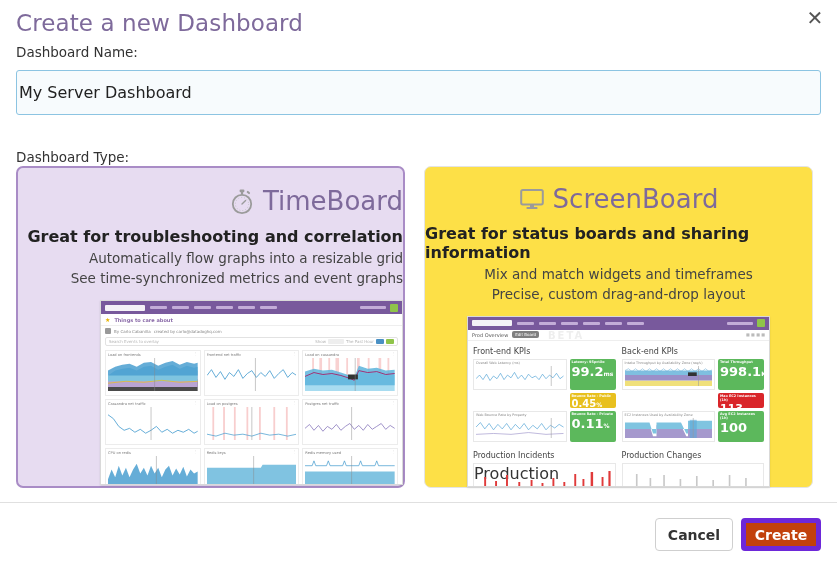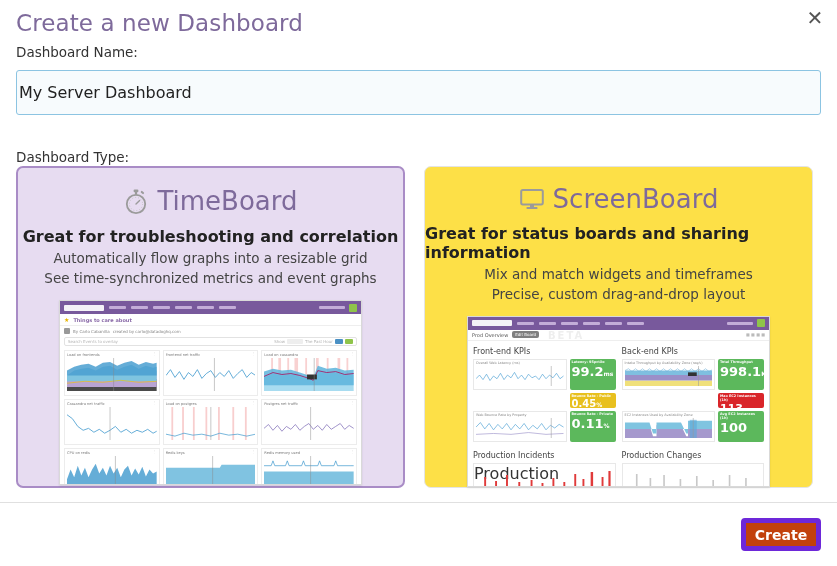--- a/index.html
+++ b/index.html
@@ -51,21 +51,21 @@
   .cards { position:absolute; left:16px; top:166px; width:805px; height:322px;
            display:flex; gap:19px; }
   .card {
     width:389px; height:322px;
     border-radius:7px;
     position:relative;
     display:flex; flex-direction:column; align-items:center;
     padding-top:16px;
     cursor:pointer;
   }
-  .card.selected { background:#e7dcf1; border:2px solid #a98cc6; }
+  .card.selected { background:#e7dcf1; border:2px solid #a98cc6;align-items:flex-end; }
   .card.plain    { background:#fde047; border:1px solid #e4e4e4; }
 
   .card-head { display:flex; align-items:center; gap:8px; height:34px; }
   .card-head .ttl { font-size:26px; color:#7e6a9b; font-weight:400; }
   .ico { color:#9b9b9b; display:flex; align-items:center; }
 
   .tag-line { font-size:16px; font-weight:bold; color:#222; margin-top:9px; }
   .sub-line { font-size:13.5px; color:#444; margin-top:4px; }
 
   
@@ -527,15 +527,16 @@
               </div>
             </div>
           </div>
         </div>
       </div>
     </div>
   </div>
 
   <div class="divider"></div>
   <div class="footer">
+    <div class="btn btn-cancel">Cancel</div>
     <div class="btn btn-create">Create</div>
   </div>
 </div>
 
 </body></html>

